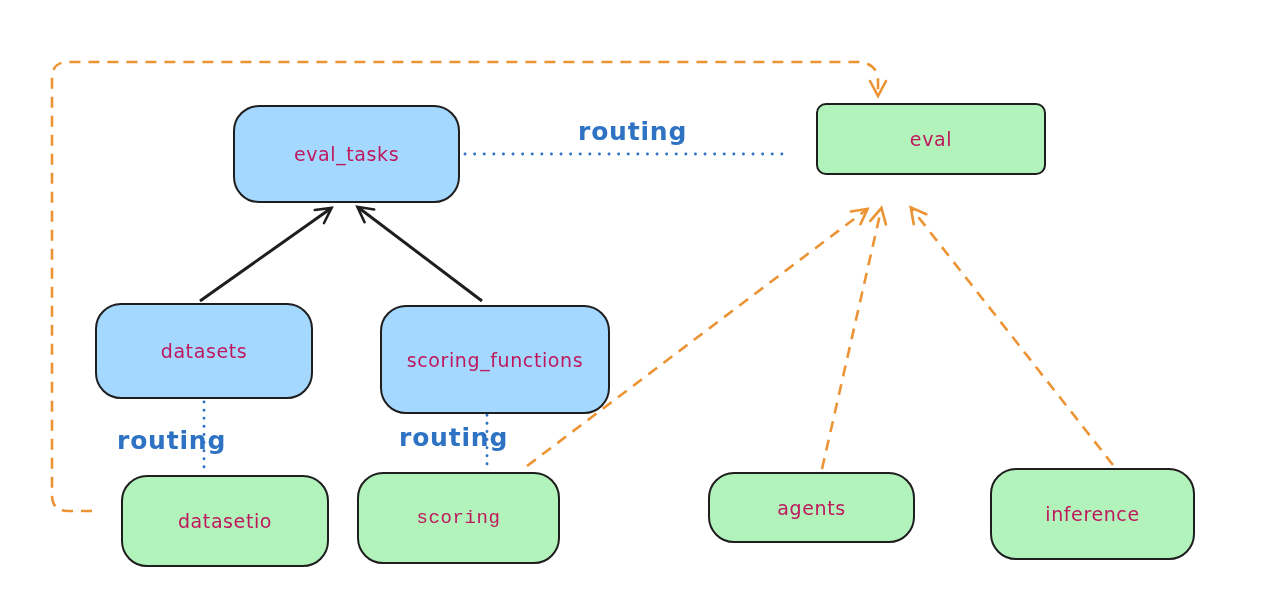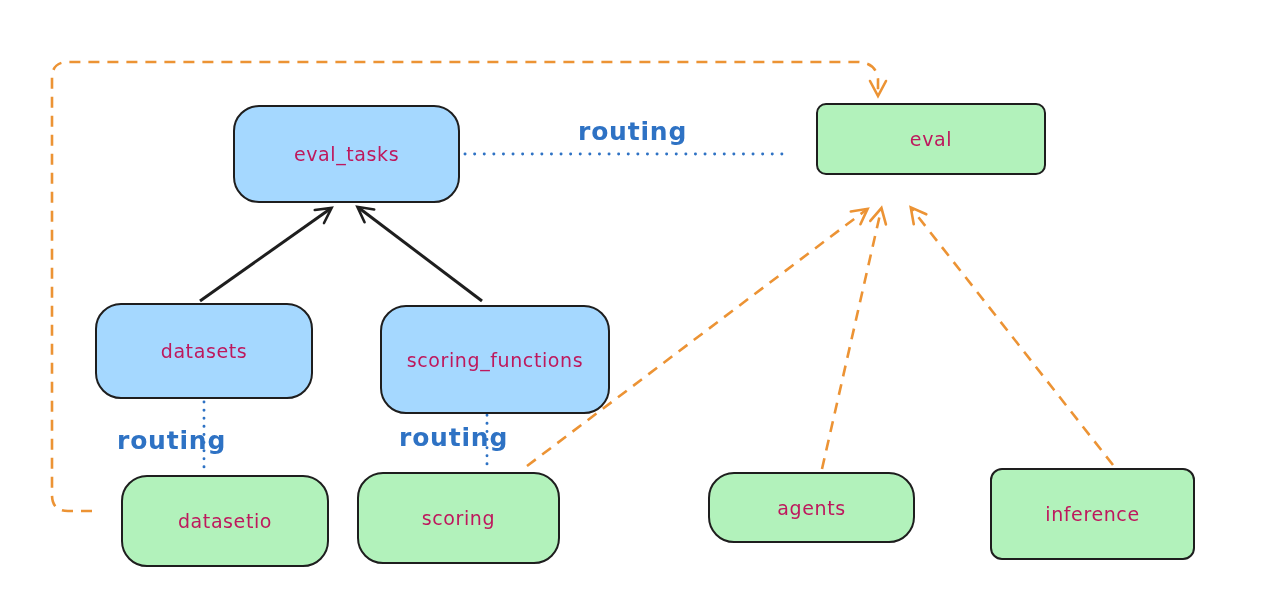--- a/index.html
+++ b/index.html
@@ -74,29 +74,29 @@
   </div>
 
   <div class="node" style="left: 380px; top: 305px; width: 230px; height: 109px; background: rgb(165, 216, 255);">
     <span class="node-label">scoring_functions</span>
   </div>
 
   <div class="node" style="left: 95px; top: 475px; width: 208px; height: 92px; background: rgb(178, 242, 187); margin-left: 26px;">
     <span class="node-label">datasetio</span>
   </div>
 
-  <div class="node" style="left: 357px; top: 472px; width: 203px; height: 92px; background: rgb(178, 242, 187);">
+  <div class="node" style="left: 357px; top: 472px; width: 203px; height: 92px; background: rgb(178, 242, 187); font-family: Liberation Mono, monospace;">
     <span class="node-label">scoring</span>
   </div>
 
   <div class="node" style="left: 708px; top: 472px; width: 207px; height: 71px; background: rgb(178, 242, 187);">
     <span class="node-label">agents</span>
   </div>
 
-  <div class="node" style="left: 990px; top: 468px; width: 205px; height: 92px; background: rgb(178, 242, 187); border-radius: 12px;">
+  <div class="node" style="left: 990px; top: 468px; width: 205px; height: 92px; background: rgb(178, 242, 187);">
     <span class="node-label">inference</span>
   </div>
 
   <div class="routing-label" style="left: 578px; top: 117px; color: rgb(46, 114, 196);">routing</div>
 
   <div class="routing-label" style="left: 117px; top: 426px; color: rgb(46, 114, 196);">routing</div>
 
   <div class="routing-label" style="left: 399px; top: 423px; color: rgb(46, 114, 196);">routing</div>
 
 </div>

